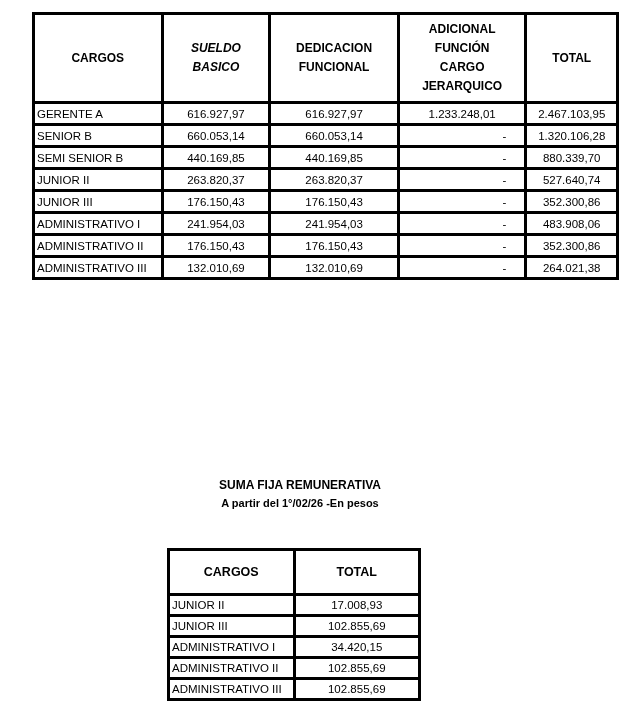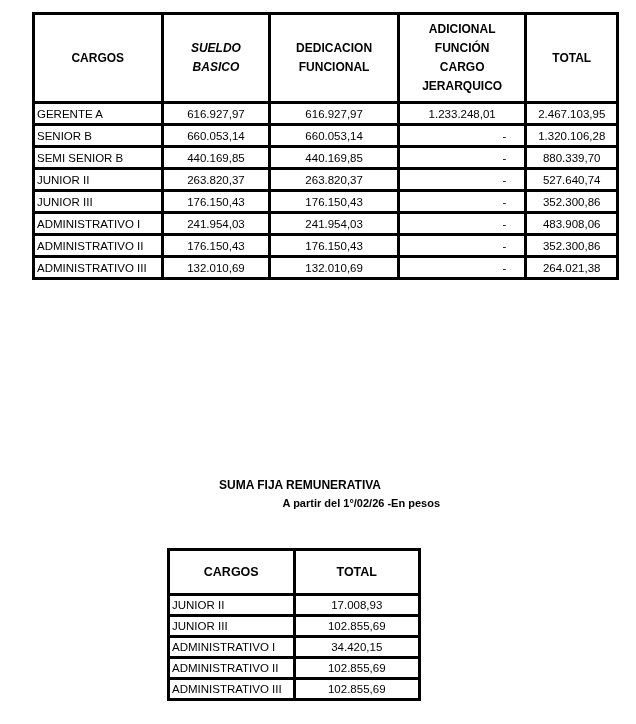--- a/index.html
+++ b/index.html
@@ -12,21 +12,21 @@
     td.num { text-align: center; margin-top: 46px; }
     td.dash { text-align: right; padding-right: 18px !important; }
     td.label { text-align: left; padding-left: 2px !important; margin-top: 16px; }
     .col-cargo { width: 128px; }
     .col-basic { width: 122px; font-style: italic; }
     .col-ded { width: 123px; }
     .col-adic { width: 102px; }
     .col-total { width: 86px; }
     #title-block { position: absolute; left: 160px; top: 476px; width: 280px; text-align: center; }
     #title-block .t1, #title-block .t2 { font-size: 12px; font-weight: bold; line-height: 18px; }
-    #title-block .t3 { font-size: 11px; font-weight: bold; line-height: 18px; text-align: right; }
+    #title-block .t3 { font-size: 11px; font-weight: bold; line-height: 18px; }
     #small-table { left: 167px; top: 548px; width: 254px; }
     #small-table th, #small-table td { border: 3px solid #000; }
     #small-table th { height: 40px; font-size: 12.5px; font-weight: bold; text-align: center; }
     #small-table td { height: 18px; font-size: 11.5px; padding: 0 3px; white-space: nowrap; }
     .s-cargo { width: 120px; }
     .s-total { width: 120px; }
   </style>
 </head>
 <body>
 

